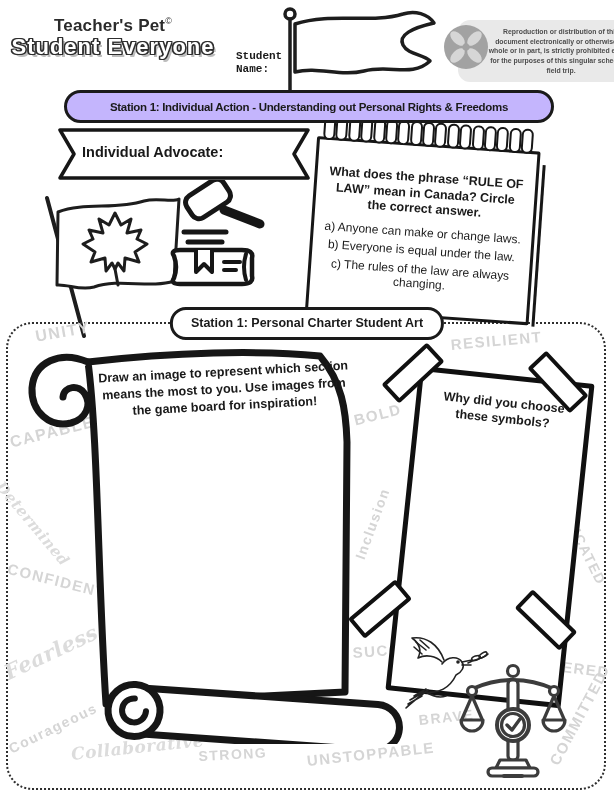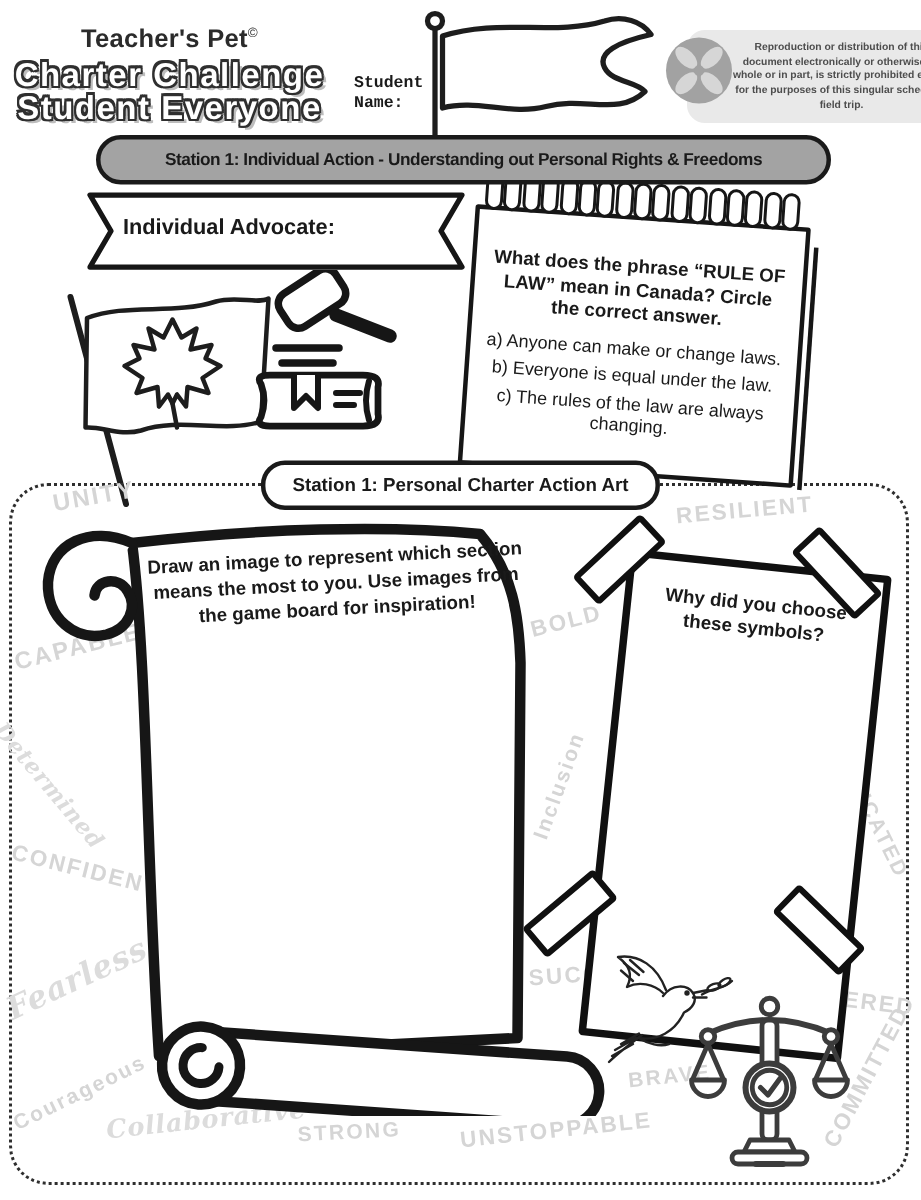--- a/index.html
+++ b/index.html
@@ -20,21 +20,21 @@
   .student-label{left:236px;top:50px;width:40px;font-size:11px;font-weight:bold;line-height:1.15;font-family:Liberation Mono, monospace;}
   .pennant{left:240px;top:4px;width:202px;height:88px;}
 
   .notice{left:458px;top:20px;width:150px;background:#e9e9e9;border-radius:12px;
     padding:7px 8px 7px 28px;font-size:6.9px;font-weight:bold;color:#4d4d4d;
     text-align:center;line-height:1.4;}
   .notice-icon{position:absolute;left:-16px;top:3px;width:48px;height:48px;}
 
   
   .banner-main{left:64px;top:90px;width:484px;height:27px;border:3.5px solid #1a1a1a;
-    border-radius:18px;background:#a3a3a3;display:flex;align-items:center;justify-content:center;
+    border-radius:18px;background:#c4b5fd;display:flex;align-items:center;justify-content:center;
     font-weight:bold;font-size:11.5px;letter-spacing:-.3px;z-index:4;}
 
   
   .ribbon{left:56px;top:127px;width:256px;height:54px;}
   .ribbon-label{left:82px;top:144px;font-size:14.5px;font-weight:bold;z-index:2;}
 
   
   .notebook{left:316px;top:124px;width:232px;height:186px;transform:rotate(4deg);
     transform-origin:top left;z-index:3;}
   .nb-paper{position:absolute;top:12px;left:2px;right:6px;bottom:0;background:#fff;
@@ -95,21 +95,20 @@
   .wm15{left:198px;top:748px;font-size:14px;transform:rotate(-3deg);}
   .wm16{left:306px;top:752px;font-size:15px;transform:rotate(-6deg);}
 </style>
 </head>
 <body>
 
 <div class="page">
 
   <div class="abs logo">
     <div class="brand"><span>Teacher's Pet</span><sup>©</sup></div>
-    <div class="otitle t1">Charter Challenge</div>
     <div class="otitle t2">Student Everyone</div>
   </div>
 
   <div class="abs student-label">Student Name:</div>
 
   <div class="abs pennant">
     <svg width="202" height="88" viewBox="0 0 202 88" fill="none" stroke="#1d1d1d" stroke-width="3.5" stroke-linejoin="round" stroke-linecap="round">
       <circle cx="50" cy="10" r="5" fill="#fff"></circle>
       <line x1="50" y1="15" x2="50" y2="86"></line>
       <path fill="#fff" d="M55,20 C92,8 130,20 163,10 C175,6 188,10 194,19 C172,24 158,31 163,41 C168,51 184,50 190,57 C172,74 150,60 124,67 C100,73 78,62 55,68 Z"></path>
@@ -187,21 +186,21 @@
       <path d="M24,52 L66,52" stroke-width="5"></path>
       <path d="M28,62 L62,62" stroke-width="5"></path>
       <path fill="#fff" d="M14,76 Q10,70 20,70 L82,70 Q94,70 92,78 L92,96 Q94,104 82,104 L20,104 Q10,104 14,98 Q18,87 14,76 Z" stroke-width="4.5"></path>
       <path d="M86,74 Q82,87 86,100" stroke-width="4"></path>
       <path fill="#fff" d="M36,70 L36,92 L44,84 L52,92 L52,70" stroke-width="4"></path>
       <path d="M64,82 L80,82 M64,90 L76,90" stroke-width="4"></path>
     </svg>
   </div>
 
   <div class="abs dash"></div>
-  <div class="abs banner-scroll">Station 1: Personal Charter Action Art</div>
+  <div class="abs banner-scroll">Station 1: Personal Charter Student Art</div>
 
   <span class="wm wm0">UNITY</span>
   <span class="wm wm1">RESILIENT</span>
   <span class="wm wm2">CAPABLE</span>
   <span class="wm wm3">BOLD</span>
   <span class="wm wm4 script">Determined</span>
   <span class="wm wm5">Inclusion</span>
   <span class="wm wm6">CONFIDENT</span>
   <span class="wm wm7">DEDICATED</span>
   <span class="wm wm8 script">Fearless</span>

